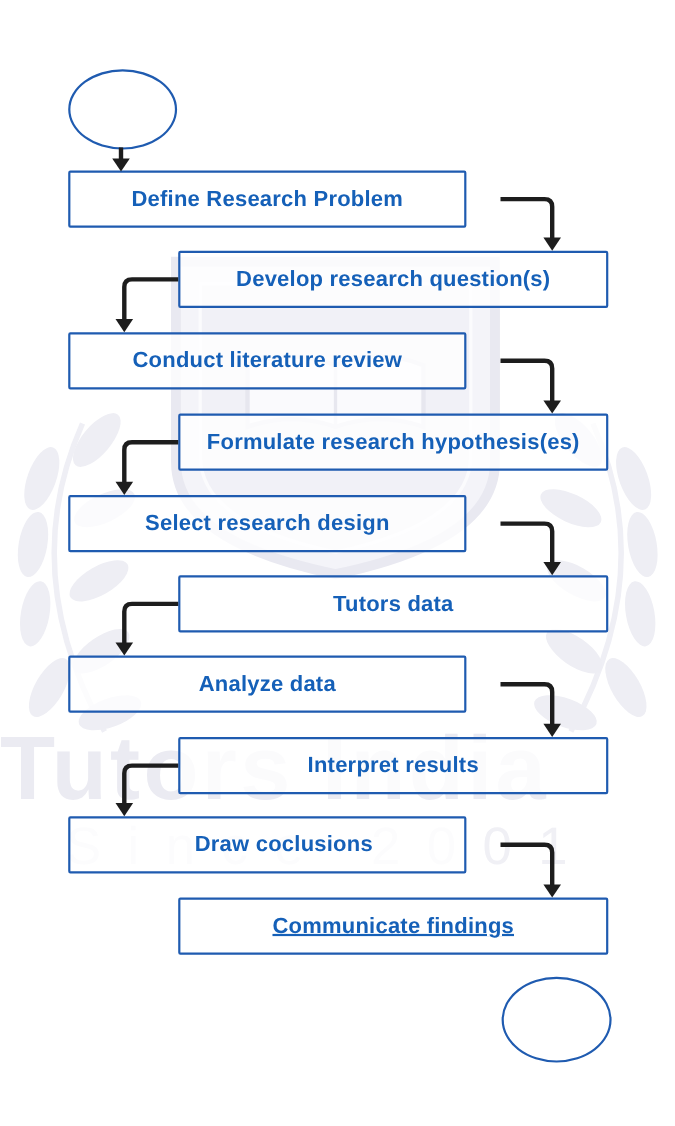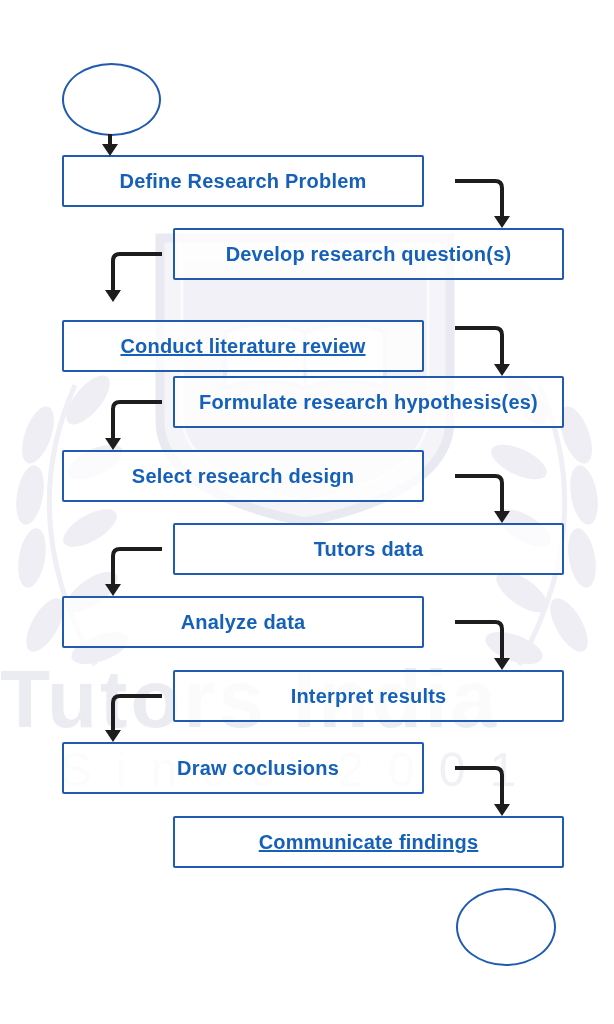--- a/index.html
+++ b/index.html
@@ -33,22 +33,22 @@
   .terminator.end{left:456px;top:888px;width:96px;height:74px;}
   .box{
     position:absolute;height:52px;box-sizing:border-box;
     border:2px solid #1f5bb0;border-radius:2px;
     background:rgba(255,255,255,0.78);
     display:flex;align-items:center;justify-content:center;
     font-size:20px;font-weight:700;color:#1560b8;
     letter-spacing:0.2px;white-space:nowrap;
   }
   .box.l{left:62px;width:362px;}
-  .box.r{left:162px;width:391px;margin-left:11px;}
-  .t0{top:155px;} .t1{top:228px;} .t2{top:320px;text-decoration:underline;} .t3{top:376px;}
+  .box.r{left:162px;width:391px;}
+  .t0{top:155px;} .t1{top:228px;} .t2{top:302px;} .t3{top:376px;}
   .t4{top:450px;} .t5{top:523px;} .t6{top:596px;} .t7{top:670px;}
   .t8{top:742px;padding-left:30px;} .t9{top:816px;text-decoration:underline;}
   .arrows{position:absolute;left:0;top:0;pointer-events:none;}
   .arrows path{stroke:#1d1d1d;stroke-width:4;fill:none;}
   .arrows polygon{fill:#1d1d1d;}
 </style>
 </head>
 <body>
 
 <div class="canvas">

